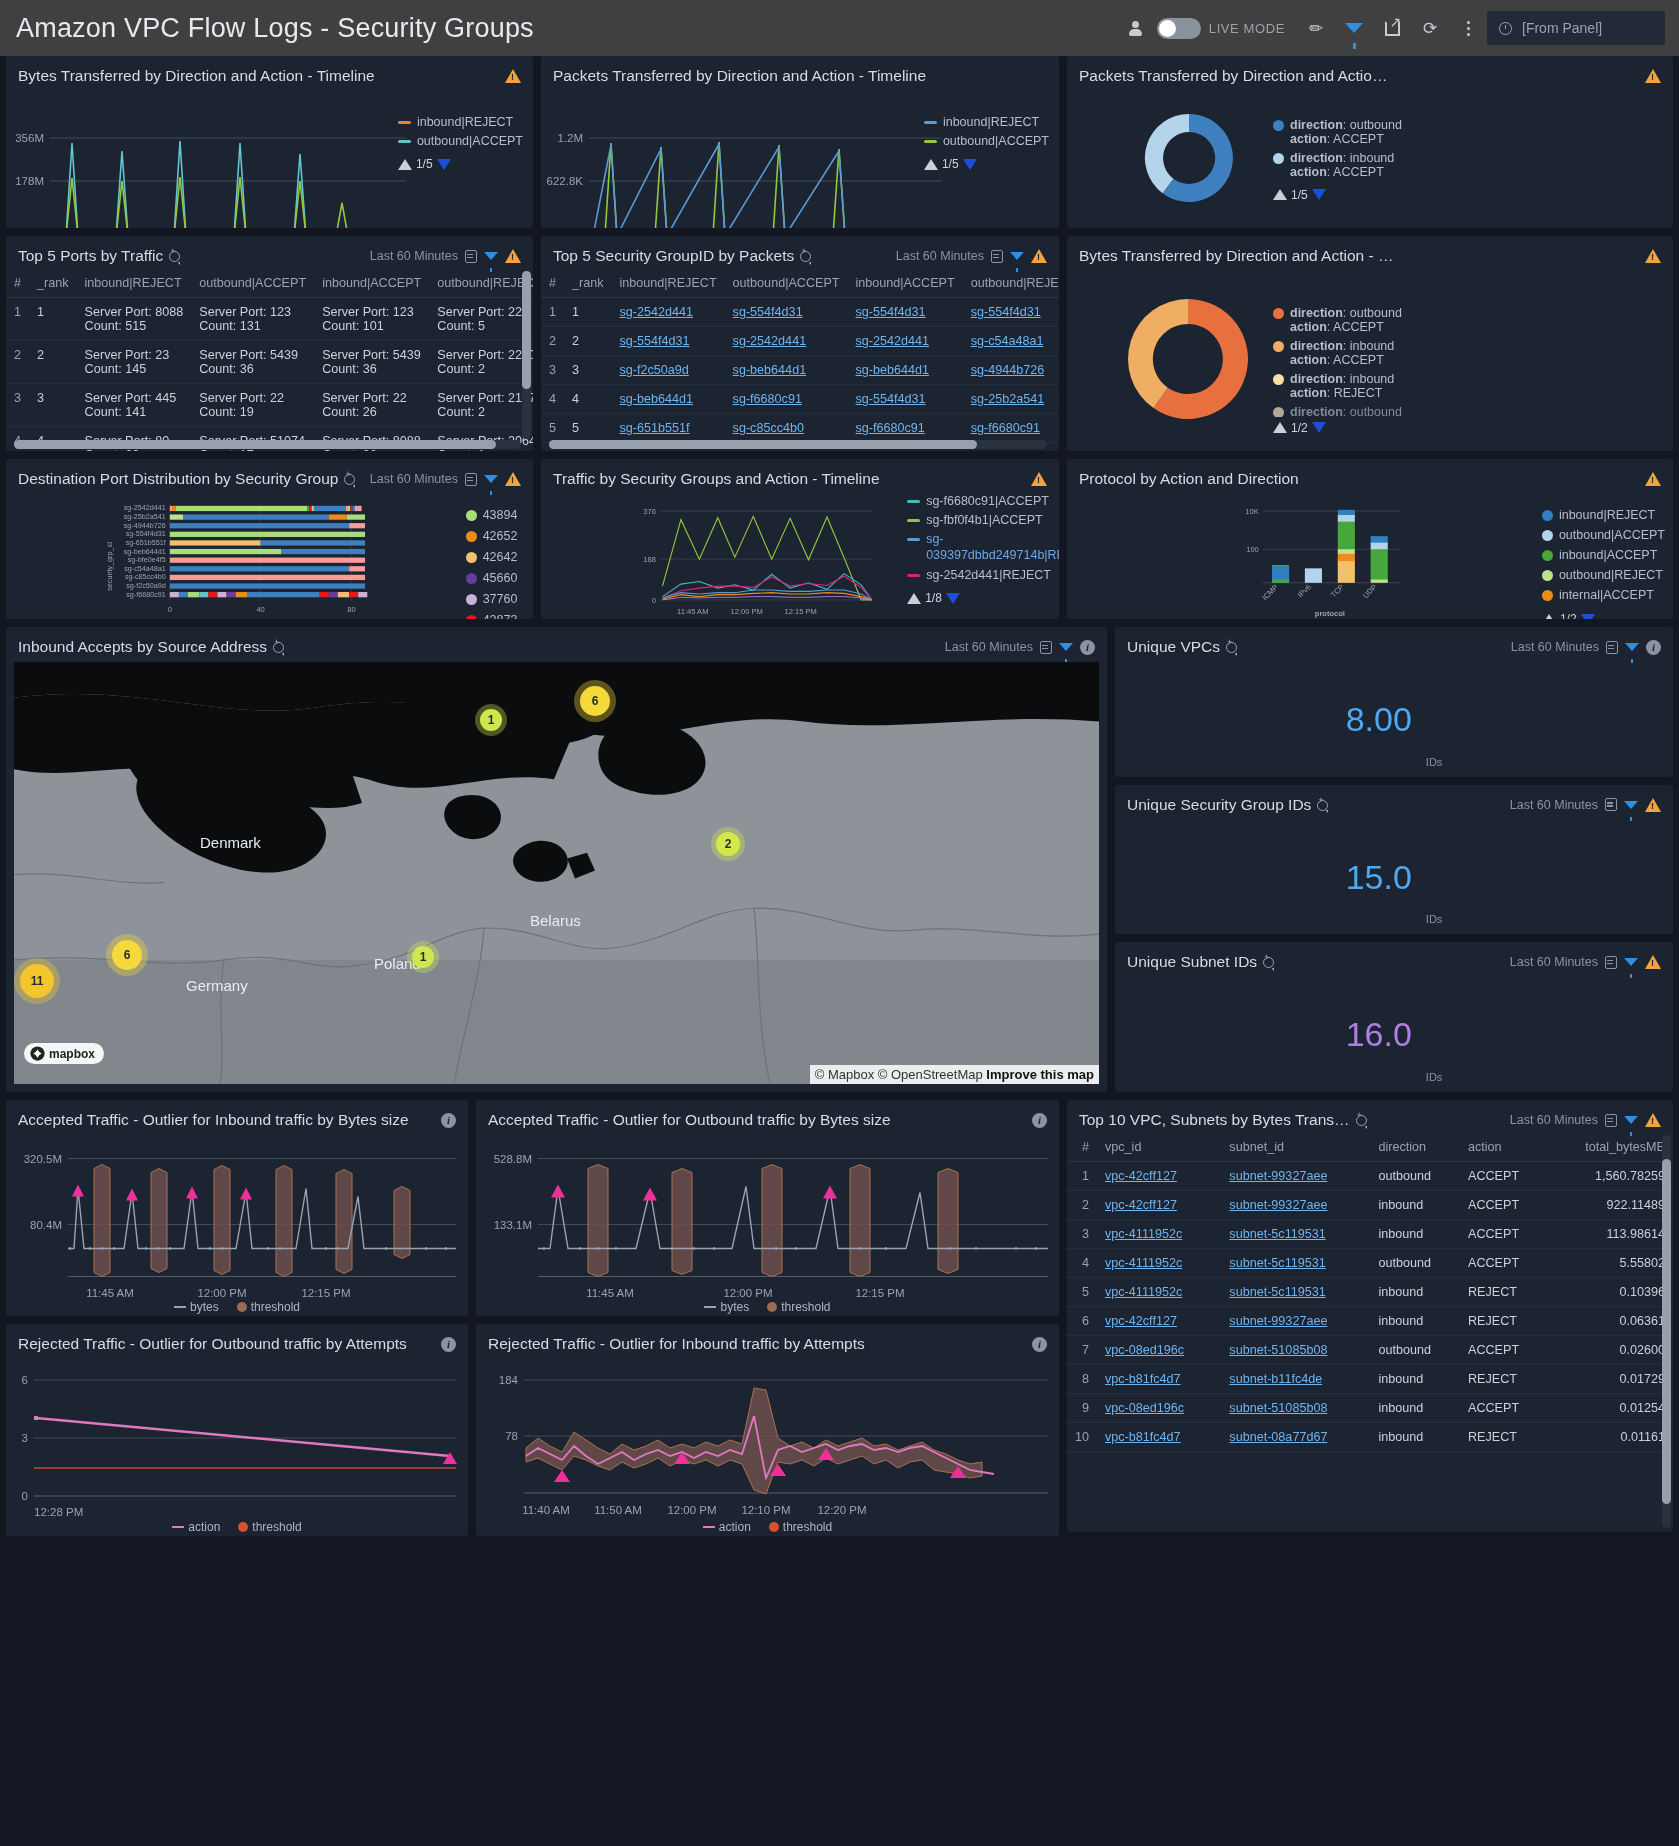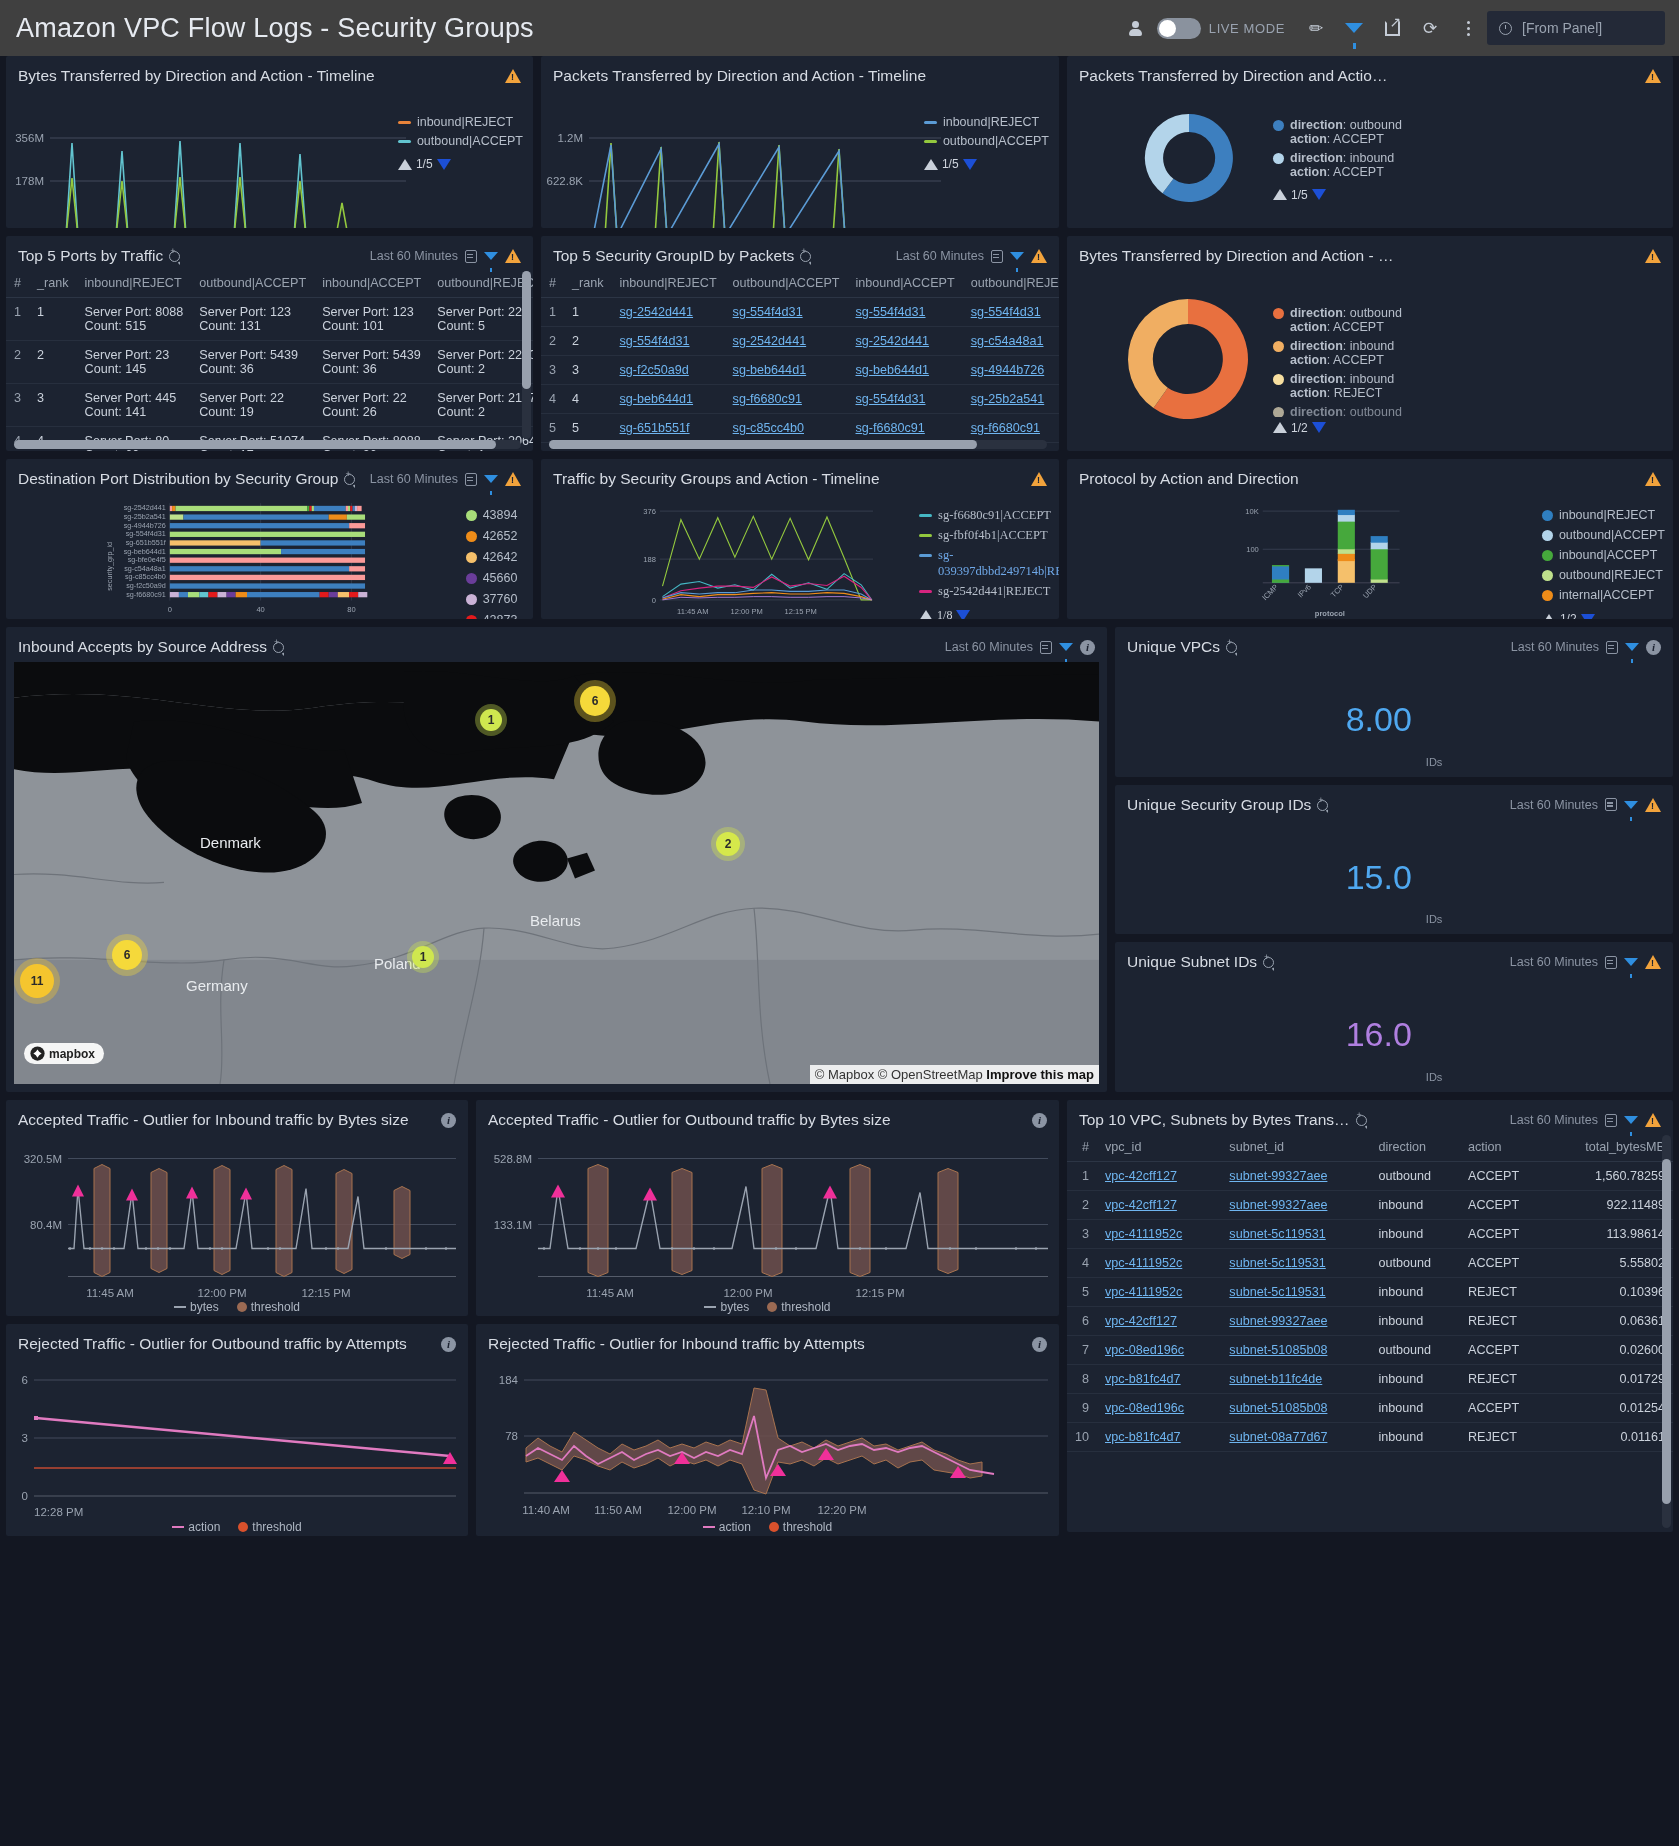--- a/index.html
+++ b/index.html
@@ -625,21 +625,21 @@
           <polyline fill="none" stroke="#93c83e" stroke-width="1.7" points="50,140 78,39 106,99 134,36 160,96 188,34 216,99 244,37 272,100 300,35 326,97 352,161 368,161"></polyline>
           <polyline fill="none" stroke="#45b7c4" stroke-width="1.7" points="50,156 78,137 106,133 134,143 160,138 188,146 216,122 244,143 272,135 300,145 326,121 352,138 368,161"></polyline>
           <polyline fill="none" stroke="#d6247f" stroke-width="1.7" points="50,158 78,147 106,143 134,140 160,140 188,142 216,126 244,140 272,136 300,139 326,125 352,142 368,161"></polyline>
           <polyline fill="none" stroke="#5b9bd5" stroke-width="1.7" points="50,158 78,150 106,152 134,150 160,150 188,146 216,146 244,148 272,148 300,146 326,146 352,152 368,161"></polyline>
           <polyline fill="none" stroke="#ee8c19" stroke-width="1.7" points="50,160 78,153 106,156 134,153 160,153 188,151 216,150 244,152 272,152 300,150 326,151 352,156 368,161"></polyline>
           <polyline fill="none" stroke="#b07fe0" stroke-width="1.4" points="50,161 78,157 106,158 134,157 160,157 188,156 216,156 244,157 272,157 300,156 326,156 352,158 368,161"></polyline>
           <text class="axislbl" x="96" y="182" text-anchor="middle">11:45 AM</text>
           <text class="axislbl" x="178" y="182" text-anchor="middle">12:00 PM</text>
           <text class="axislbl" x="260" y="182" text-anchor="middle">12:15 PM</text>
         </svg>
-        <div class="legend" style="position:absolute;right:8px;top:14px;font-family:Liberation Serif, serif;">
+        <div class="legend" style="position:absolute;right:8px;top:0;">
           <div class="lg-row">
               <span class="lg-dash" style="background:#45b7c4"></span>
               <span>sg-f6680c91|ACCEPT</span>
             </div>
           <div class="lg-row">
               <span class="lg-dash" style="background:#93c83e"></span>
               <span>sg-fbf0f4b1|ACCEPT</span>
             </div>
           <div class="lg-row">
               <span class="lg-dash" style="background:#5b9bd5"></span>

